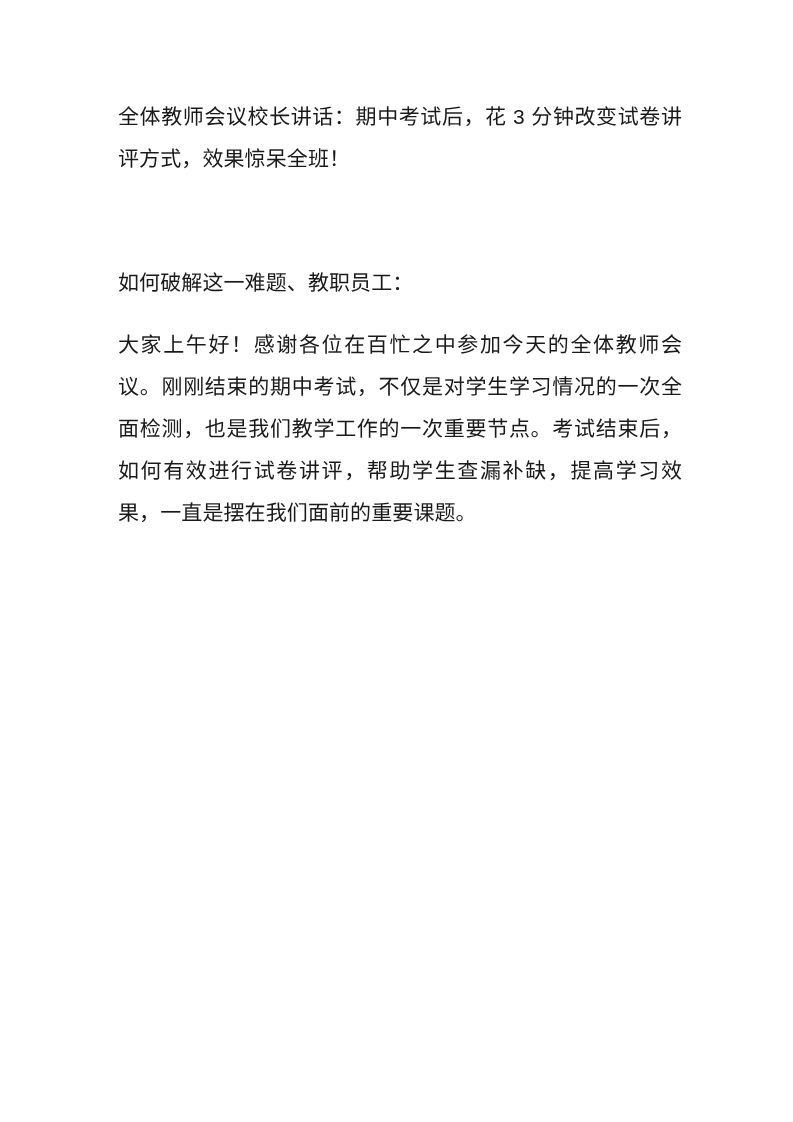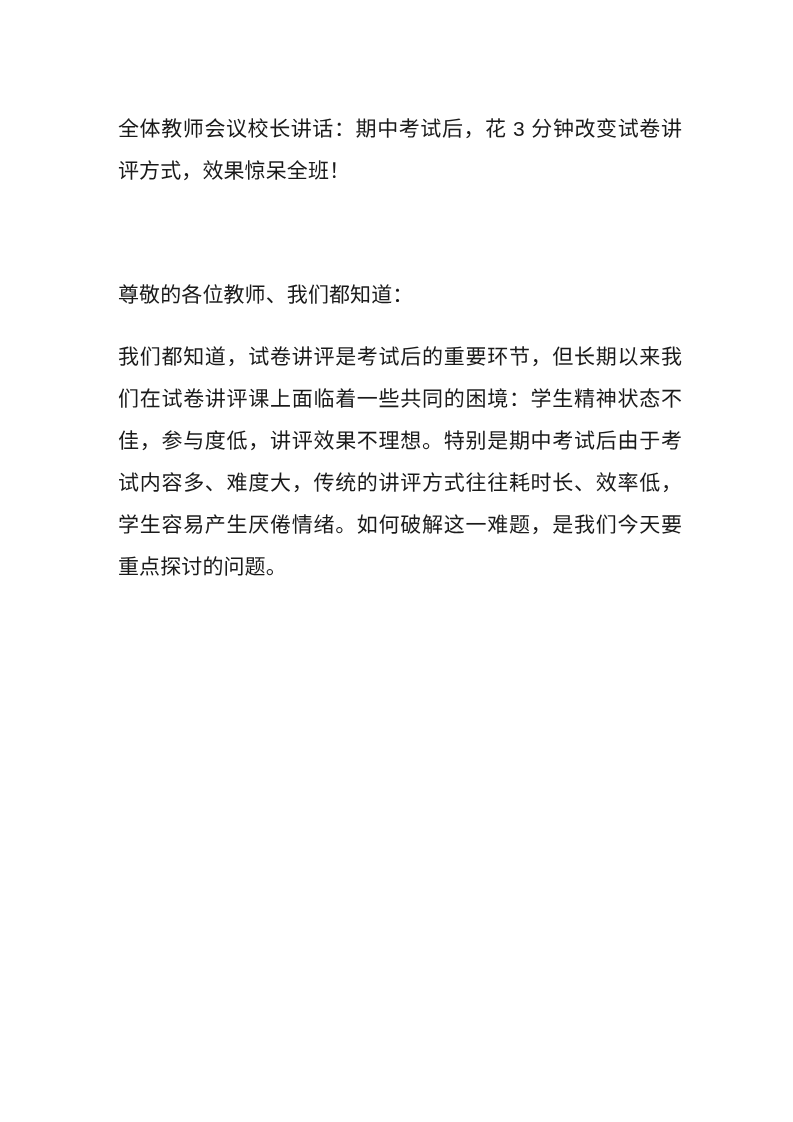--- a/index.html
+++ b/index.html
@@ -6,21 +6,21 @@
   html, body {
     margin: 0;
     padding: 0;
     background: #ffffff;
   }
 
   .page {
     position: relative;
     width: 793px;
     height: 806px;
-    margin: 12px auto;
+    margin: 0 auto;
     background: #ffffff;
     overflow: hidden;
     box-sizing: border-box;
   }
 
   .doc-body {
     position: absolute;
     left: 118px;
     top: 96px;
     width: 564px;
@@ -60,20 +60,20 @@
 </head>
 <body>
 
 <div class="page">
   <div class="doc-body">
 
     <p class="para title-para">全体教师会议校长讲话：期中考试后，花 3 分钟改变试卷讲评方式，效果惊呆全班！</p>
 
     <p class="para spacer-para"></p>
 
-    <p class="para salutation">尊敬的各位教师、我们都知道：</p>
+    <p class="para salutation">如何破解这一难题、教职员工：</p>
+
+    <p class="para">大家上午好！感谢各位在百忙之中参加今天的全体教师会议。刚刚结束的期中考试，不仅是对学生学习情况的一次全面检测，也是我们教学工作的一次重要节点。考试结束后，如何有效进行试卷讲评，帮助学生查漏补缺，提高学习效果，一直是摆在我们面前的重要课题。</p>
 
 
-
-    <p class="para">我们都知道，试卷讲评是考试后的重要环节，但长期以来我们在试卷讲评课上面临着一些共同的困境：学生精神状态不佳，参与度低，讲评效果不理想。特别是期中考试后由于考试内容多、难度大，传统的讲评方式往往耗时长、效率低，学生容易产生厌倦情绪。如何破解这一难题，是我们今天要重点探讨的问题。</p>
 
   </div>
 </div>
 
 </body></html>

